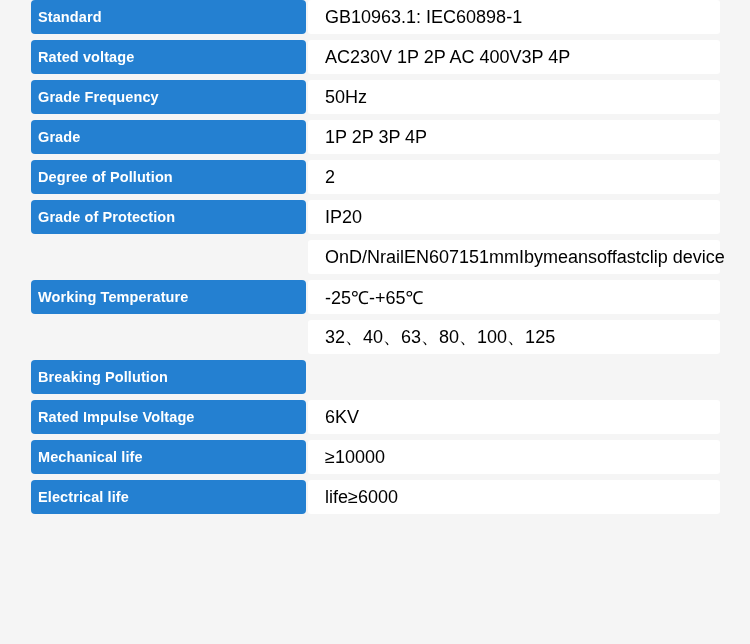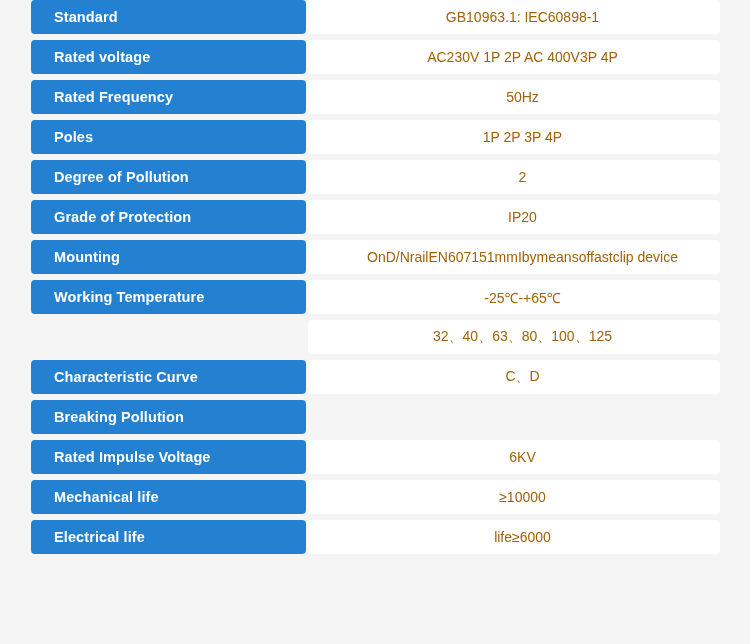--- a/index.html
+++ b/index.html
@@ -29,21 +29,21 @@
 
   .spec-label {
     position: absolute;
     left: 31px;
     top: 0;
     width: 275px;
     height: 34px;
     background: #2480d1;
     border-radius: 4px;
     box-sizing: border-box;
-    padding-left: 23px;
+    padding-left: 7px;
     display: flex;
     align-items: center;
     color: #ffffff;
     font-size: 14.5px;
     font-weight: bold;
     letter-spacing: 0.1px;
     white-space: nowrap;
     z-index: 2;
   }
 
@@ -52,26 +52,25 @@
     left: 308px;
     top: 0;
     width: 412px;
     height: 34px;
     background: #ffffff;
     border-radius: 3px;
     box-sizing: border-box;
     padding-left: 17px;
     display: flex;
     align-items: center;
-    color: #a16207;
-    font-size: 14px;
+    color: #000000;
+    font-size: 18px;
     font-weight: normal;
     white-space: nowrap;
     z-index: 1;
-    justify-content: center;
   }
 
   .spec-value .vtext {
     display: block;
     overflow: visible;
   }
 
   
   .spec-row.overflow .spec-value {
     overflow: visible;
@@ -90,74 +89,67 @@
   </div>
 
   <div class="spec-row">
     <div class="spec-label">Rated voltage</div>
     <div class="spec-value">
         <span class="vtext">AC230V 1P 2P AC 400V3P 4P</span>
       </div>
   </div>
 
   <div class="spec-row">
-    <div class="spec-label">Rated Frequency</div>
+    <div class="spec-label">Grade Frequency</div>
     <div class="spec-value">
         <span class="vtext">50Hz</span>
       </div>
   </div>
 
   <div class="spec-row">
-    <div class="spec-label">Poles</div>
+    <div class="spec-label">Grade</div>
     <div class="spec-value">
         <span class="vtext">1P 2P 3P 4P</span>
       </div>
   </div>
 
   <div class="spec-row">
     <div class="spec-label">Degree of Pollution</div>
     <div class="spec-value">
         <span class="vtext">2</span>
       </div>
   </div>
 
   <div class="spec-row">
     <div class="spec-label">Grade of Protection</div>
     <div class="spec-value">
         <span class="vtext">IP20</span>
       </div>
   </div>
 
   <div class="spec-row overflow">
-    <div class="spec-label">Mounting</div>
     <div class="spec-value">
         <span class="vtext">OnD/NrailEN607151mmIbymeansoffastclip device</span>
       </div>
   </div>
 
   <div class="spec-row">
     <div class="spec-label">Working Temperature</div>
     <div class="spec-value">
         <span class="vtext">-25℃-+65℃</span>
       </div>
   </div>
 
 
   <div class="spec-row">
     <div class="spec-value">
         <span class="vtext">32、40、63、80、100、125</span>
       </div>
   </div>
 
-  <div class="spec-row">
-    <div class="spec-label">Characteristic Curve</div>
-    <div class="spec-value">
-        <span class="vtext">C、D</span>
-      </div>
-  </div>
 
   <div class="spec-row">
     <div class="spec-label">Breaking Pollution</div>
   </div>
 
   <div class="spec-row">
     <div class="spec-label">Rated Impulse Voltage</div>
     <div class="spec-value">
         <span class="vtext">6KV</span>
       </div>

